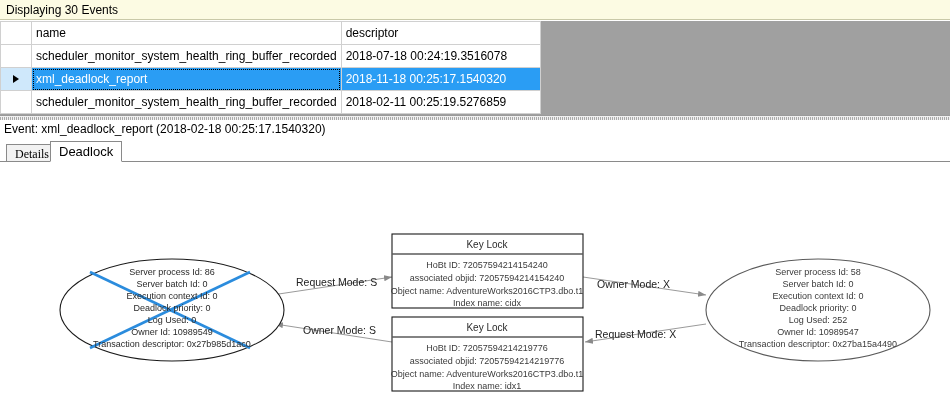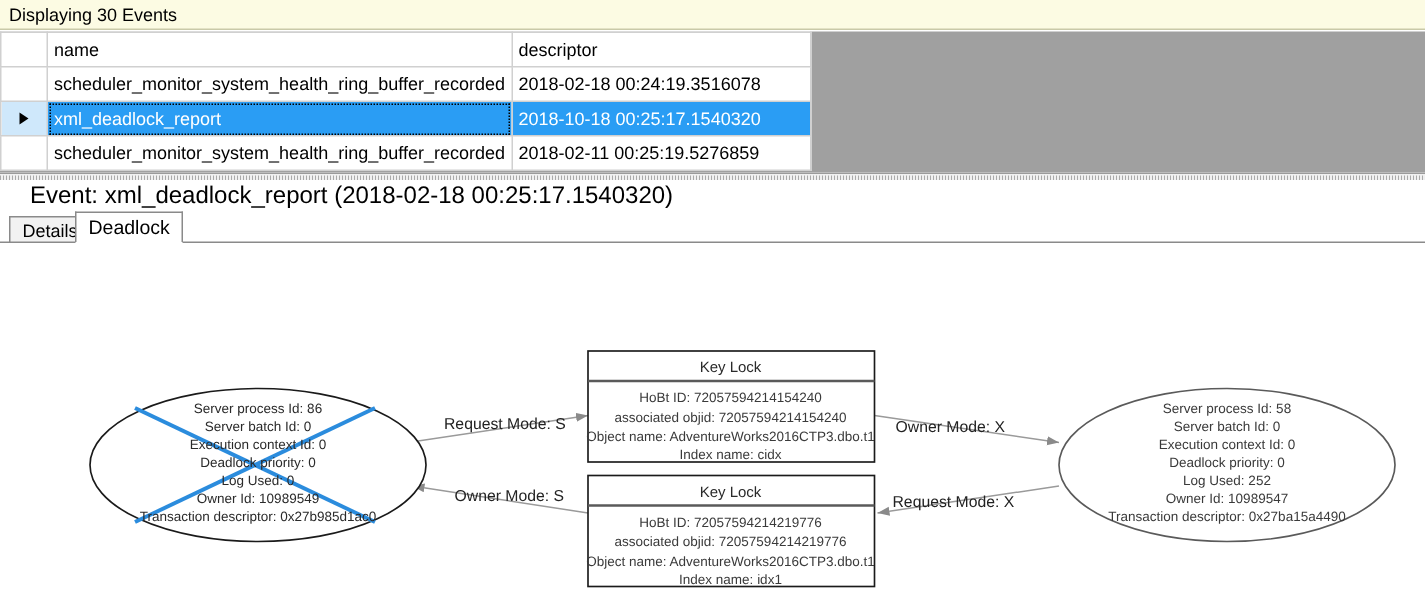--- a/index.html
+++ b/index.html
@@ -64,21 +64,21 @@
   .splitter:after{
     content:"";position:absolute;left:0;top:1px;width:950px;height:3px;
     background:repeating-linear-gradient(90deg,#707070 0 1px,transparent 1px 2px);
     opacity:.55;
   }
   .event-line{
     position:absolute;left:0;top:120px;width:950px;height:20px;
     background:#ffffff;
   }
   .event-line-text{
-    position:absolute;left:20px;top:2px;font-size:16px;white-space:nowrap;
+    position:absolute;left:4px;top:2px;font-size:12px;white-space:nowrap;
   }
 
   
   .tabstrip{
     position:absolute;left:0;top:140px;width:950px;height:22px;
     background:#ffffff;
   }
   .tabstrip:after{
     content:"";position:absolute;left:0;bottom:0;width:950px;height:1px;
     background:#8a8a8a;
@@ -133,46 +133,46 @@
         <tr>
           <td class="col-sel"></td>
           <td class="col-name">name</td>
           <td class="col-ts">descriptor</td>
         </tr>
       </thead>
       <tbody>
         <tr>
           <td class="col-sel"></td>
           <td class="col-name">scheduler_monitor_system_health_ring_buffer_recorded</td>
-          <td class="col-ts">2018-02-18 00:24:19.3516078</td>
+          <td class="col-ts">2018-07-18 00:24:19.3516078</td>
         </tr>
         <tr class="row-selected">
           <td class="col-sel">
             <span class="sel-arrow"></span>
           </td>
           <td class="col-name cell-focus">xml_deadlock_report</td>
-          <td class="col-ts">2018-10-18 00:25:17.1540320</td>
+          <td class="col-ts">2018-11-18 00:25:17.1540320</td>
         </tr>
         <tr>
           <td class="col-sel"></td>
           <td class="col-name">scheduler_monitor_system_health_ring_buffer_recorded</td>
           <td class="col-ts">2018-02-11 00:25:19.5276859</td>
         </tr>
       </tbody>
     </table>
   </div>
 
   <div class="splitter"></div>
 
   <div class="event-line">
     <span class="event-line-text">Event: xml_deadlock_report (2018-02-18 00:25:17.1540320)</span>
   </div>
 
   <div class="tabstrip">
-    <div class="tab" style="left:6px;">Details</div>
+    <div class="tab" style="left:6px;font-family:Liberation Serif, serif;">Details</div>
     <div class="tab active" style="left:50px;">Deadlock</div>
   </div>
 
   <div class="canvas">
     <svg class="graph" viewBox="0 0 950 238">
       <defs>
         <marker id="ah" markerWidth="9" markerHeight="9" refX="8" refY="3" orient="auto">
           <path d="M0,0 L8,3 L0,6 z" fill="#8a8a8a"></path>
         </marker>
       </defs>

